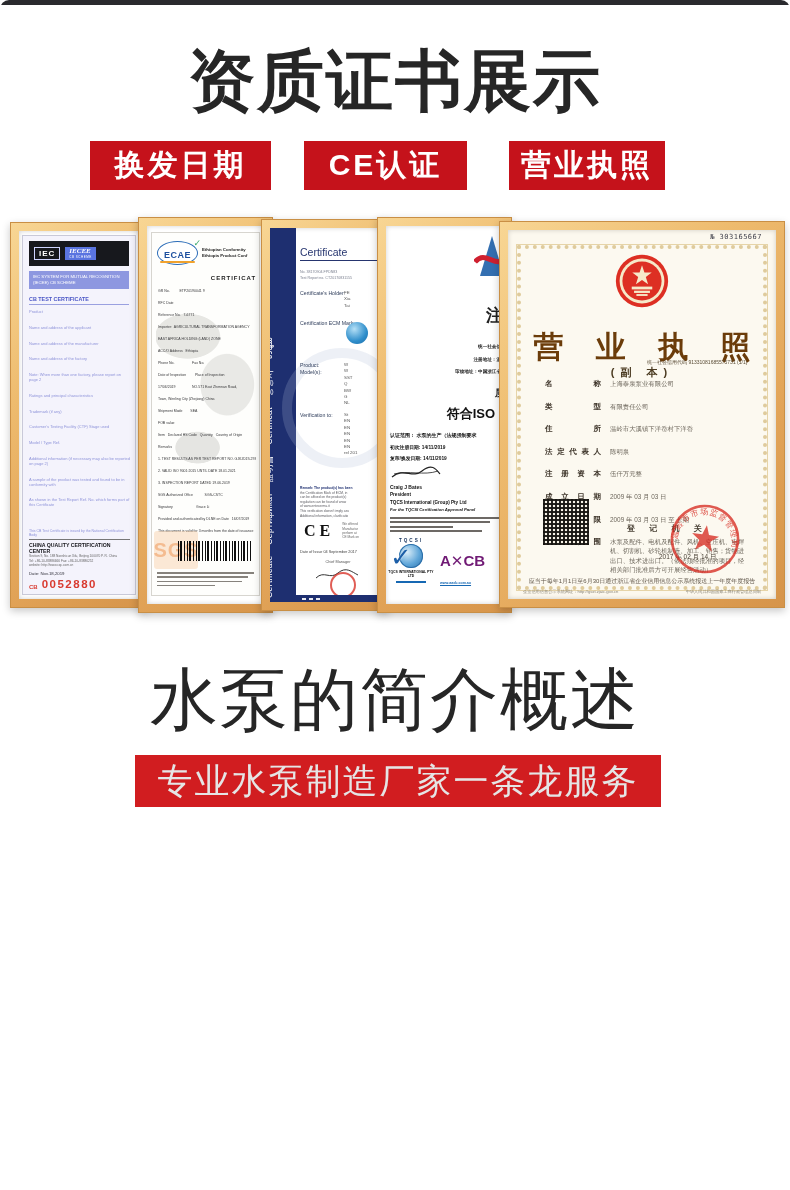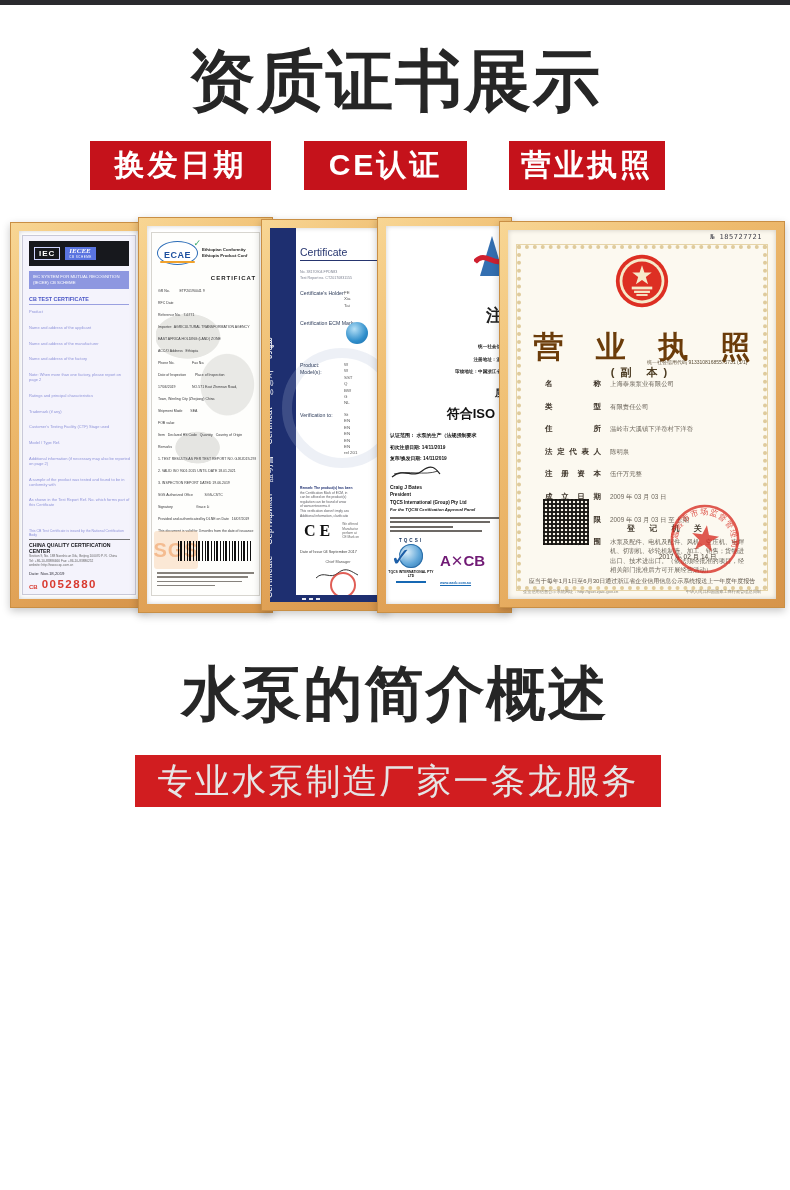--- a/index.html
+++ b/index.html
@@ -1,18 +1,18 @@
 <!DOCTYPE html>
 <html><head>
 <meta charset="utf-8">
 <style>
   * { margin:0; padding:0; box-sizing:border-box; }
   html,body { background:#fff; }
   body { font-family:"Liberation Sans","DejaVu Sans",sans-serif; }
-  #app { position:relative; width:790px; height:1190px; margin:0 auto; background:#fff; overflow:hidden; }
+  #app { position:relative; width:790px; height:1190px; margin:0 auto; background:#fff; overflow:hidden;border-radius:9px; }
 
   .top-bar { position:absolute; left:0; top:0; width:790px; height:5px; background:#2a2a2e; }
 
   .main-title { position:absolute; left:0; top:36px; width:790px; text-align:center;
     font-size:67px; font-weight:900; color:#262626; letter-spacing:2px; }
 
   .badge { position:absolute; top:141px; height:49px; background:#c5121b; display:flex;
     align-items:center; justify-content:center; }
   .badge span { color:#fff; font-size:30px; font-weight:800; letter-spacing:3px; }
   .bd1 { left:90px;  width:181px; }
@@ -177,21 +177,21 @@
   .lic-stamp { position:absolute; left:152px; top:258px; width:72px; height:72px;
     transform:rotate(8deg); opacity:.9; }
   .lic-notice { position:absolute; left:4px; right:4px; top:332px; text-align:center; font-size:6px;
     color:#5f5548; white-space:nowrap; overflow:hidden; }
   .lic-footer { position:absolute; left:6px; right:6px; top:344px; display:flex;
     justify-content:space-between; }
   .lic-footer span { font-size:4.2px; color:#8a8578; }
 
   
   .intro-title { position:absolute; left:0; top:655px; width:790px; text-align:center;
-    font-size:59px; font-weight:700; color:#262626; letter-spacing:2px; }
+    font-size:68px; font-weight:400; color:#262626; letter-spacing:2px; }
   .intro-banner { position:absolute; left:135px; top:755px; width:526px; height:52px; background:#d11d20;
     display:flex; align-items:center; justify-content:center; }
   .intro-banner span { color:#e5e5e5; font-size:35px; font-weight:400; letter-spacing:2px; }
   .intro-para { position:absolute; left:9px; right:9px; top:820px; font-size:30px; line-height:47px;
     color:#101010; text-align:justify; }
 </style>
 </head>
 <body>
 
 <div id="app">
@@ -422,21 +422,21 @@
       <div class="axcb">
         <span class="axcb-txt">A✕CB</span>
         <span class="axcb-bar"></span>
         <span class="axcb-site">www.aaxb.com.au</span>
       </div>
     </div>
   </div>
 
   <div class="frame f5">
     <div class="paper lic-paper">
-      <div class="lic-serial">№ 185727721</div>
+      <div class="lic-serial">№ 303165667</div>
       <div class="lic-ornate">
         <svg class="lic-emblem" viewBox="0 0 60 60">
           <circle cx="30" cy="30" r="28" fill="#dd2f23"></circle>
           <circle cx="30" cy="30" r="24" fill="#f6e9c9"></circle>
           <circle cx="30" cy="30" r="21" fill="#dd2f23"></circle>
           <polygon points="30,13 32.6,20.8 40.4,20.8 34.1,25.7 36.5,33.4 30,28.8 23.5,33.4 25.9,25.7 19.6,20.8 27.4,20.8" fill="#f6e9c9"></polygon>
           <rect x="19" y="36" width="22" height="3" fill="#f6e9c9"></rect>
           <rect x="21.5" y="40.4" width="17" height="2.4" fill="#f6e9c9"></rect>
           <rect x="24" y="44" width="12" height="2" fill="#f6e9c9"></rect>
         </svg>

